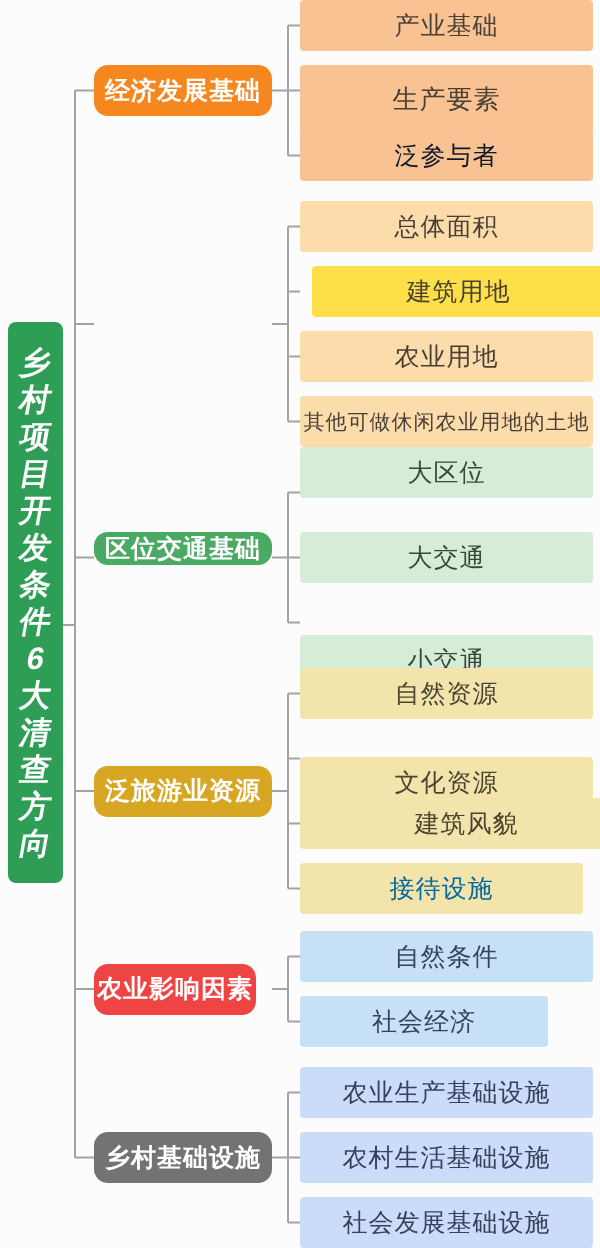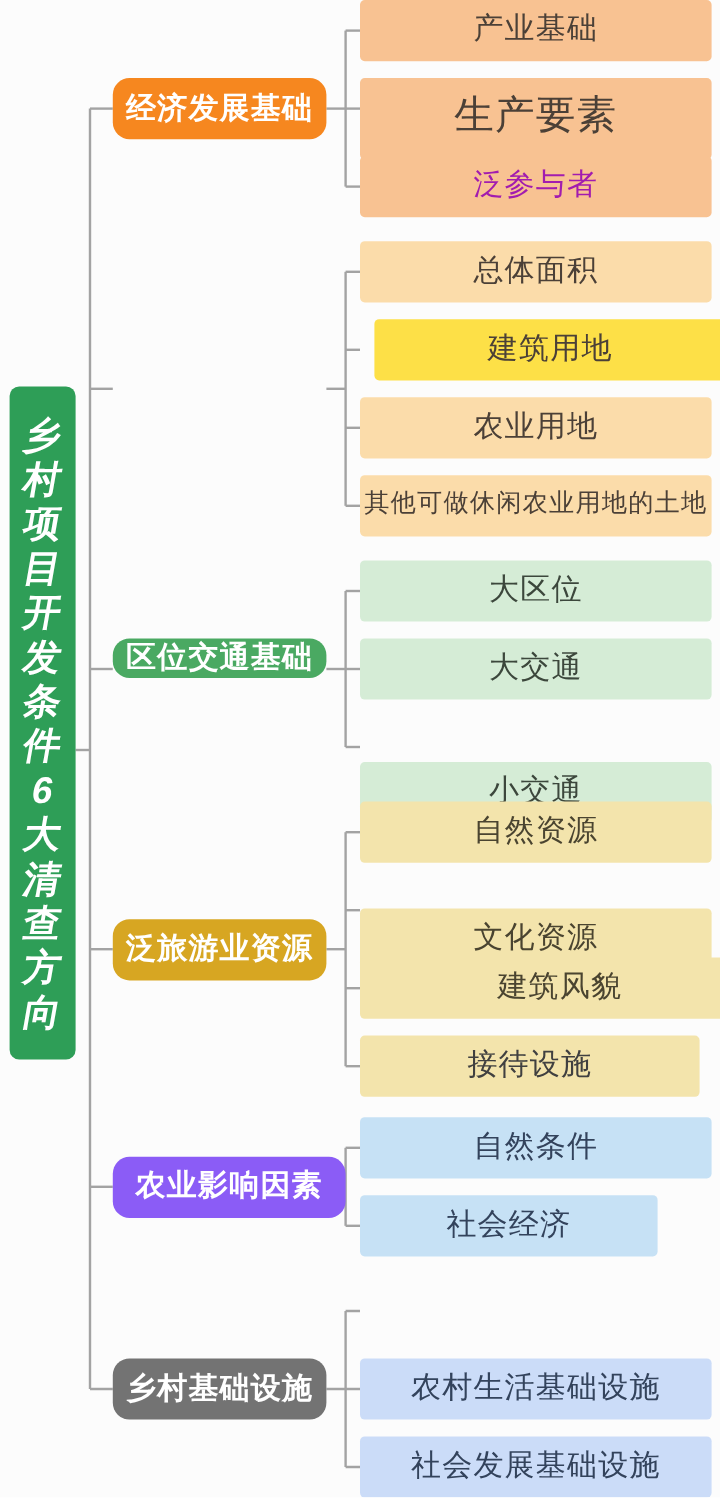--- a/index.html
+++ b/index.html
@@ -11,21 +11,21 @@
   .node{
     position:absolute;z-index:1;box-sizing:border-box;
     display:flex;align-items:center;justify-content:center;
     text-align:center;line-height:1.1;
   }
   .parent{
     color:#ffffff;font-size:25px;font-weight:600;letter-spacing:1px;
     border-radius:14px;
   }
   .child{
-    border-radius:4px;font-weight:500;letter-spacing:1px;font-family:Liberation Mono, monospace;
+    border-radius:4px;font-weight:500;letter-spacing:1px;
   }
   .root{
     position:absolute;z-index:1;left:8px;top:322px;width:55px;height:561px;
     border-radius:8px;
   }
   .root-label{
     width:100%;height:100%;display:flex;flex-direction:column;
     align-items:center;justify-content:center;gap:6px;
     font-size:31px;font-weight:bold;line-height:1;
   }
@@ -89,34 +89,35 @@
       <line x1="272" y1="1157.5" x2="288" y2="1157.5" stroke="#a3a3a3" stroke-width="2"></line>
       <line x1="288" y1="1092.5" x2="288" y2="1222.5" stroke="#a3a3a3" stroke-width="2"></line>
       <line x1="288" y1="1092.5" x2="300" y2="1092.5" stroke="#a3a3a3" stroke-width="2"></line>
       <line x1="288" y1="1157.5" x2="300" y2="1157.5" stroke="#a3a3a3" stroke-width="2"></line>
       <line x1="288" y1="1222.5" x2="300" y2="1222.5" stroke="#a3a3a3" stroke-width="2"></line>
       <line x1="75" y1="90.5" x2="75" y2="1157.5" stroke="#a3a3a3" stroke-width="2"></line>
       <line x1="63" y1="625" x2="75" y2="625" stroke="#a3a3a3" stroke-width="2"></line>
     </svg>
     <div class="node parent" style="left: 94px; top: 65px; width: 178px; height: 51px; background: rgb(246, 135, 31);">经济发展基础</div>
     <div class="node child" style="left: 300px; top: 0px; width: 293px; height: 51px; background: rgb(248, 194, 146); color: rgb(75, 64, 55); font-size: 25px;">产业基础</div>
-    <div class="node child" style="left: 300px; top: 65px; width: 293px; height: 68px; background: rgb(248, 194, 146); color: rgb(75, 64, 55); font-size: 33px;">生产要素</div>
-    <div class="node child" style="left: 300px; top: 130px; width: 293px; height: 51px; background: rgb(248, 194, 146); color: #a21caf; font-size: 25px;">泛参与者</div>
+    <div class="node child" style="left: 300px; top: 65px; width: 293px; height: 68px; background: rgb(248, 194, 146); color: rgb(75, 64, 55); font-size: 26px;">生产要素</div>
+    <div class="node child" style="left: 300px; top: 130px; width: 293px; height: 51px; background: rgb(248, 194, 146); color: #0f172a; font-size: 25px;">泛参与者</div>
     <div class="node child" style="left: 300px; top: 201px; width: 293px; height: 51px; background: rgb(251, 220, 170); color: rgb(75, 64, 55); font-size: 25px;">总体面积</div>
     <div class="node child" style="left: 312px; top: 266px; width: 293px; height: 51px; background: #fde047; color: rgb(75, 64, 55); font-size: 25px;">建筑用地</div>
     <div class="node child" style="left: 300px; top: 331px; width: 293px; height: 51px; background: rgb(251, 220, 170); color: rgb(75, 64, 55); font-size: 25px;">农业用地</div>
     <div class="node child" style="left: 300px; top: 396px; width: 293px; height: 51px; background: rgb(251, 220, 170); color: rgb(75, 64, 55); font-size: 21px;">其他可做休闲农业用地的土地</div>
     <div class="node parent" style="left: 94px; top: 532px; width: 178px; height: 33px; background: rgb(74, 169, 98);">区位交通基础</div>
-    <div class="node child" style="left: 300px; top: 467px; width: 293px; height: 51px; background: rgb(213, 236, 214); color: rgb(60, 71, 60); font-size: 25px;">大区位</div>
+    <div class="node child" style="left: 300px; top: 447px; width: 293px; height: 51px; background: rgb(213, 236, 214); color: rgb(60, 71, 60); font-size: 25px;">大区位</div>
     <div class="node child" style="left: 300px; top: 532px; width: 293px; height: 51px; background: rgb(213, 236, 214); color: rgb(60, 71, 60); font-size: 25px;">大交通</div>
     <div class="node child" style="left: 300px; top: 597px; width: 293px; height: 51px; background: rgb(213, 236, 214); color: rgb(60, 71, 60); font-size: 25px; margin-top: 38px;">小交通</div>
     <div class="node parent" style="left: 94px; top: 765.5px; width: 178px; height: 51px; background: rgb(215, 166, 34);">泛旅游业资源</div>
     <div class="node child" style="left: 300px; top: 668px; width: 293px; height: 51px; background: rgb(243, 228, 172); color: rgb(74, 68, 48); font-size: 25px;">自然资源</div>
     <div class="node child" style="left: 300px; top: 757px; width: 293px; height: 51px; background: rgb(243, 228, 172); color: rgb(74, 68, 48); font-size: 25px;">文化资源</div>
     <div class="node child" style="left: 300px; top: 798px; width: 333px; height: 51px; background: rgb(243, 228, 172); color: rgb(74, 68, 48); font-size: 25px;">建筑风貌</div>
-    <div class="node child" style="left: 300px; top: 863px; width: 283px; height: 51px; background: rgb(243, 228, 172); color: #404040; font-size: 25px;">接待设施</div>
-    <div class="node parent" style="left: 94px; top: 963.5px; width: 194px; height: 51px; background: #8b5cf6;">农业影响因素</div>
+    <div class="node child" style="left: 300px; top: 863px; width: 283px; height: 51px; background: rgb(243, 228, 172); color: #0369a1; font-size: 25px;">接待设施</div>
+    <div class="node parent" style="left: 94px; top: 963.5px; width: 162px; height: 51px; background: #ef4444;">农业影响因素</div>
     <div class="node child" style="left: 300px; top: 931px; width: 293px; height: 51px; background: rgb(198, 225, 245); color: rgb(51, 67, 92); font-size: 25px;">自然条件</div>
     <div class="node child" style="left: 300px; top: 996px; width: 248px; height: 51px; background: rgb(198, 225, 245); color: rgb(51, 67, 92); font-size: 25px;">社会经济</div>
     <div class="node parent" style="left: 94px; top: 1132px; width: 178px; height: 51px; background: #737373;">乡村基础设施</div>
+    <div class="node child" style="left: 300px; top: 1067px; width: 293px; height: 51px; background: rgb(203, 220, 248); color: rgb(51, 67, 92); font-size: 25px;">农业生产基础设施</div>
     <div class="node child" style="left: 300px; top: 1132px; width: 293px; height: 51px; background: rgb(203, 220, 248); color: rgb(51, 67, 92); font-size: 25px;">农村生活基础设施</div>
     <div class="node child" style="left: 300px; top: 1197px; width: 293px; height: 51px; background: rgb(203, 220, 248); color: rgb(51, 67, 92); font-size: 25px;">社会发展基础设施</div>
   </div>
 
 </body></html>

